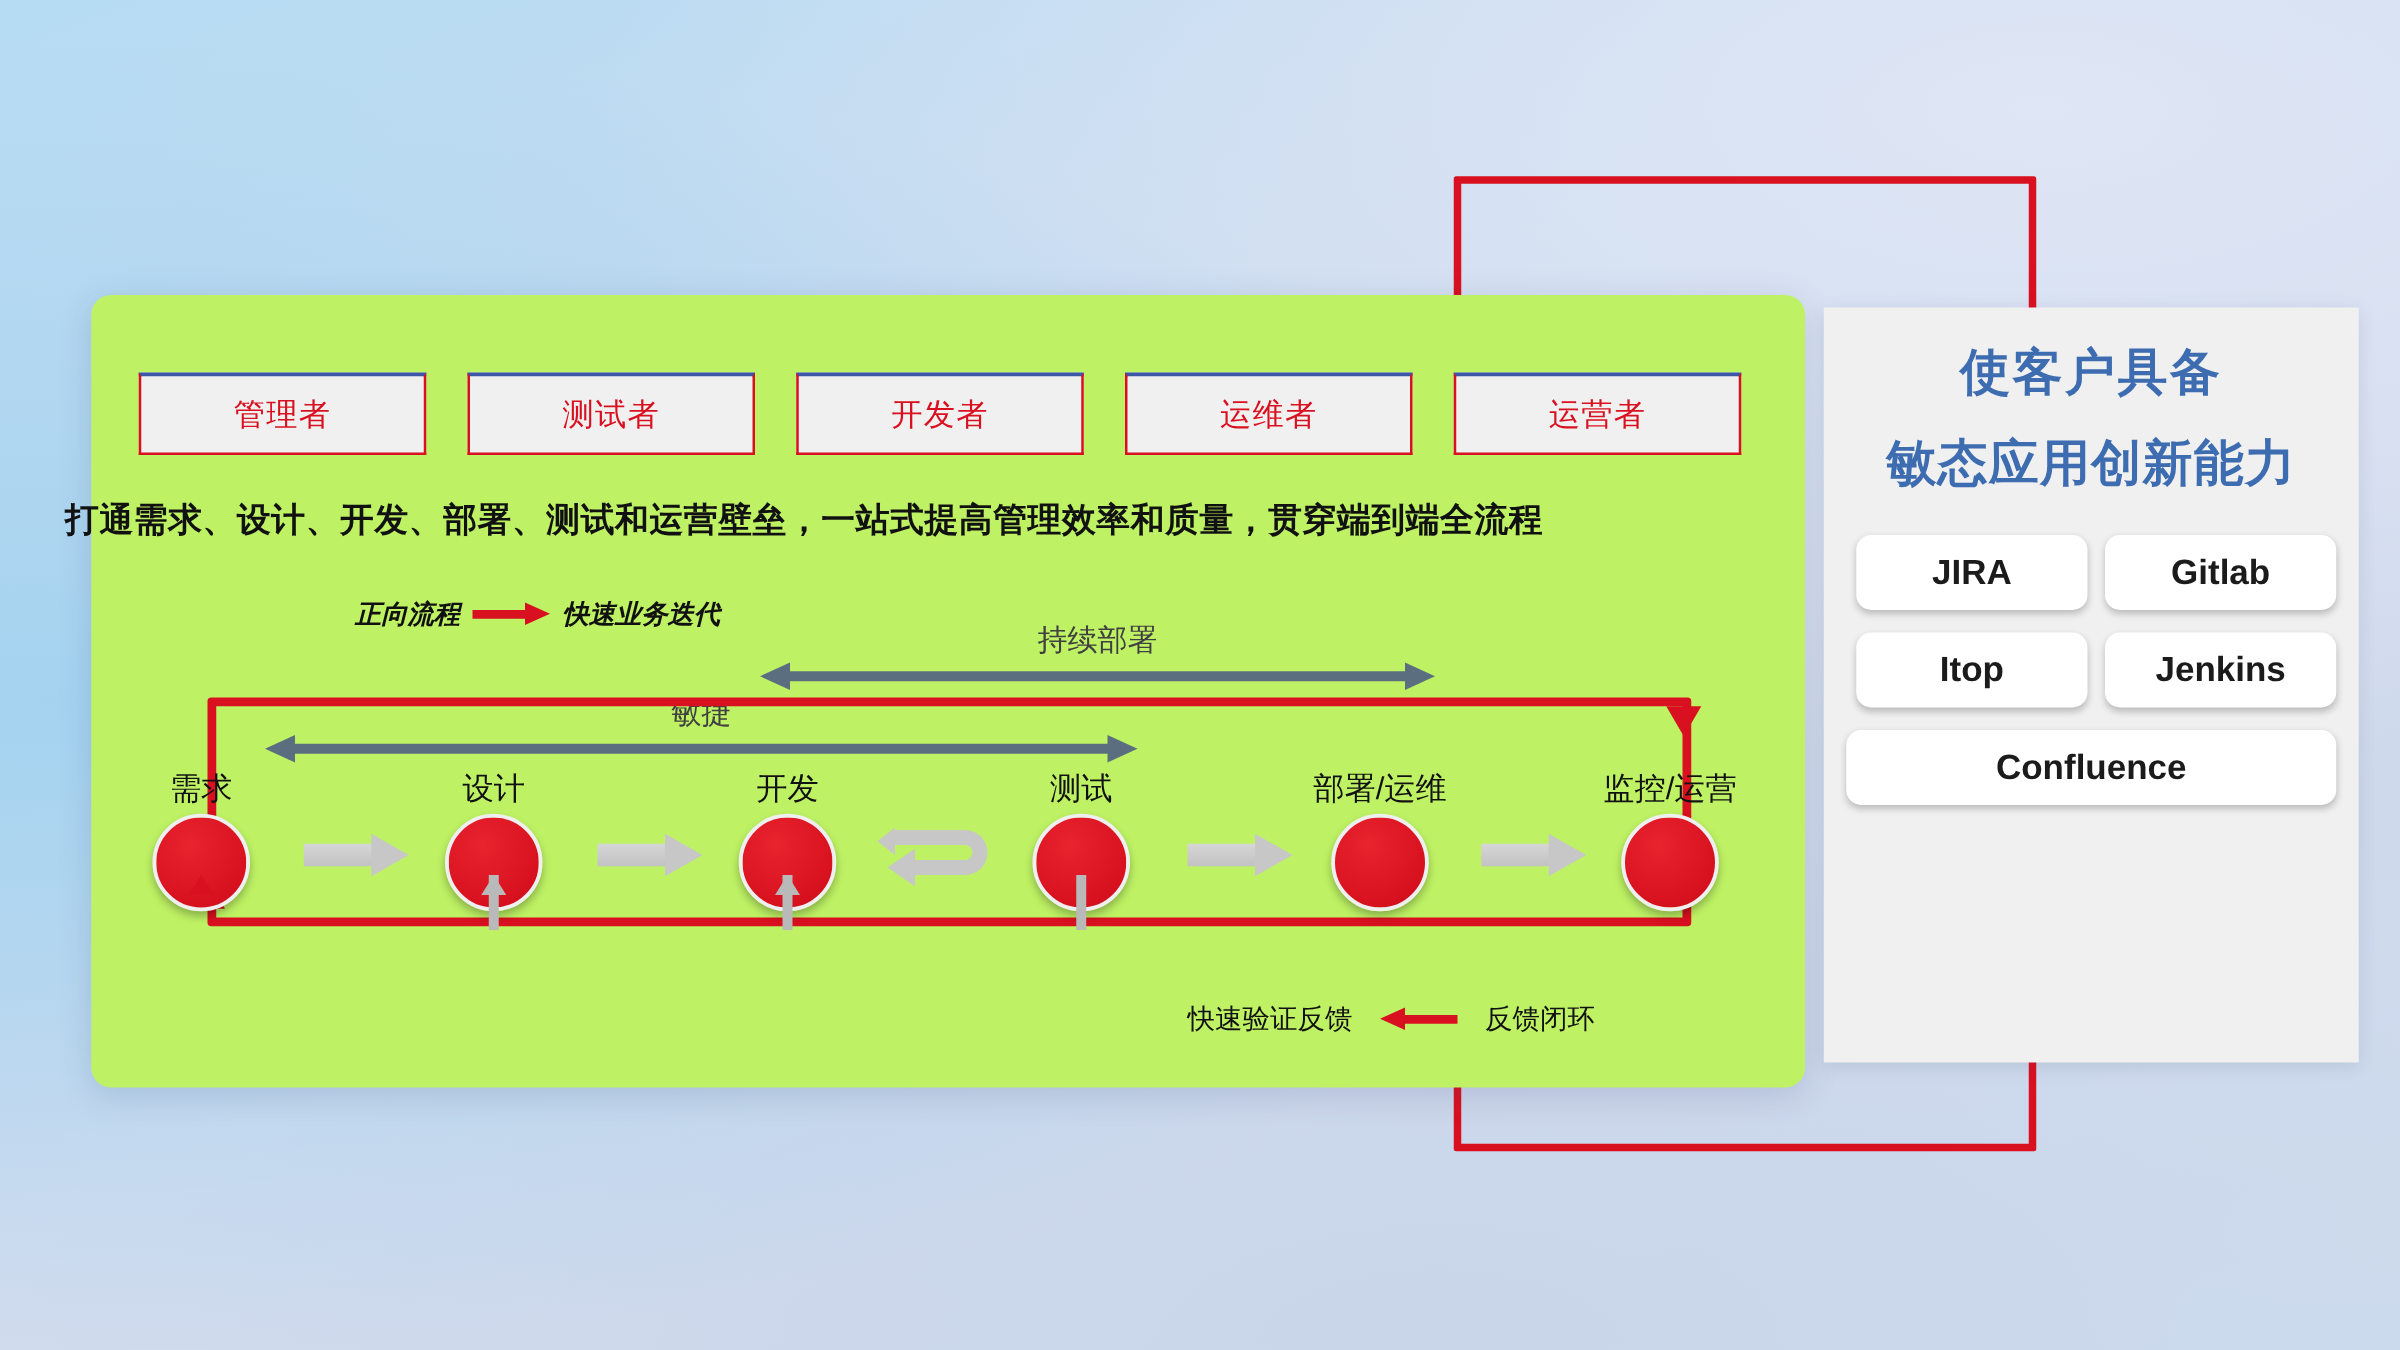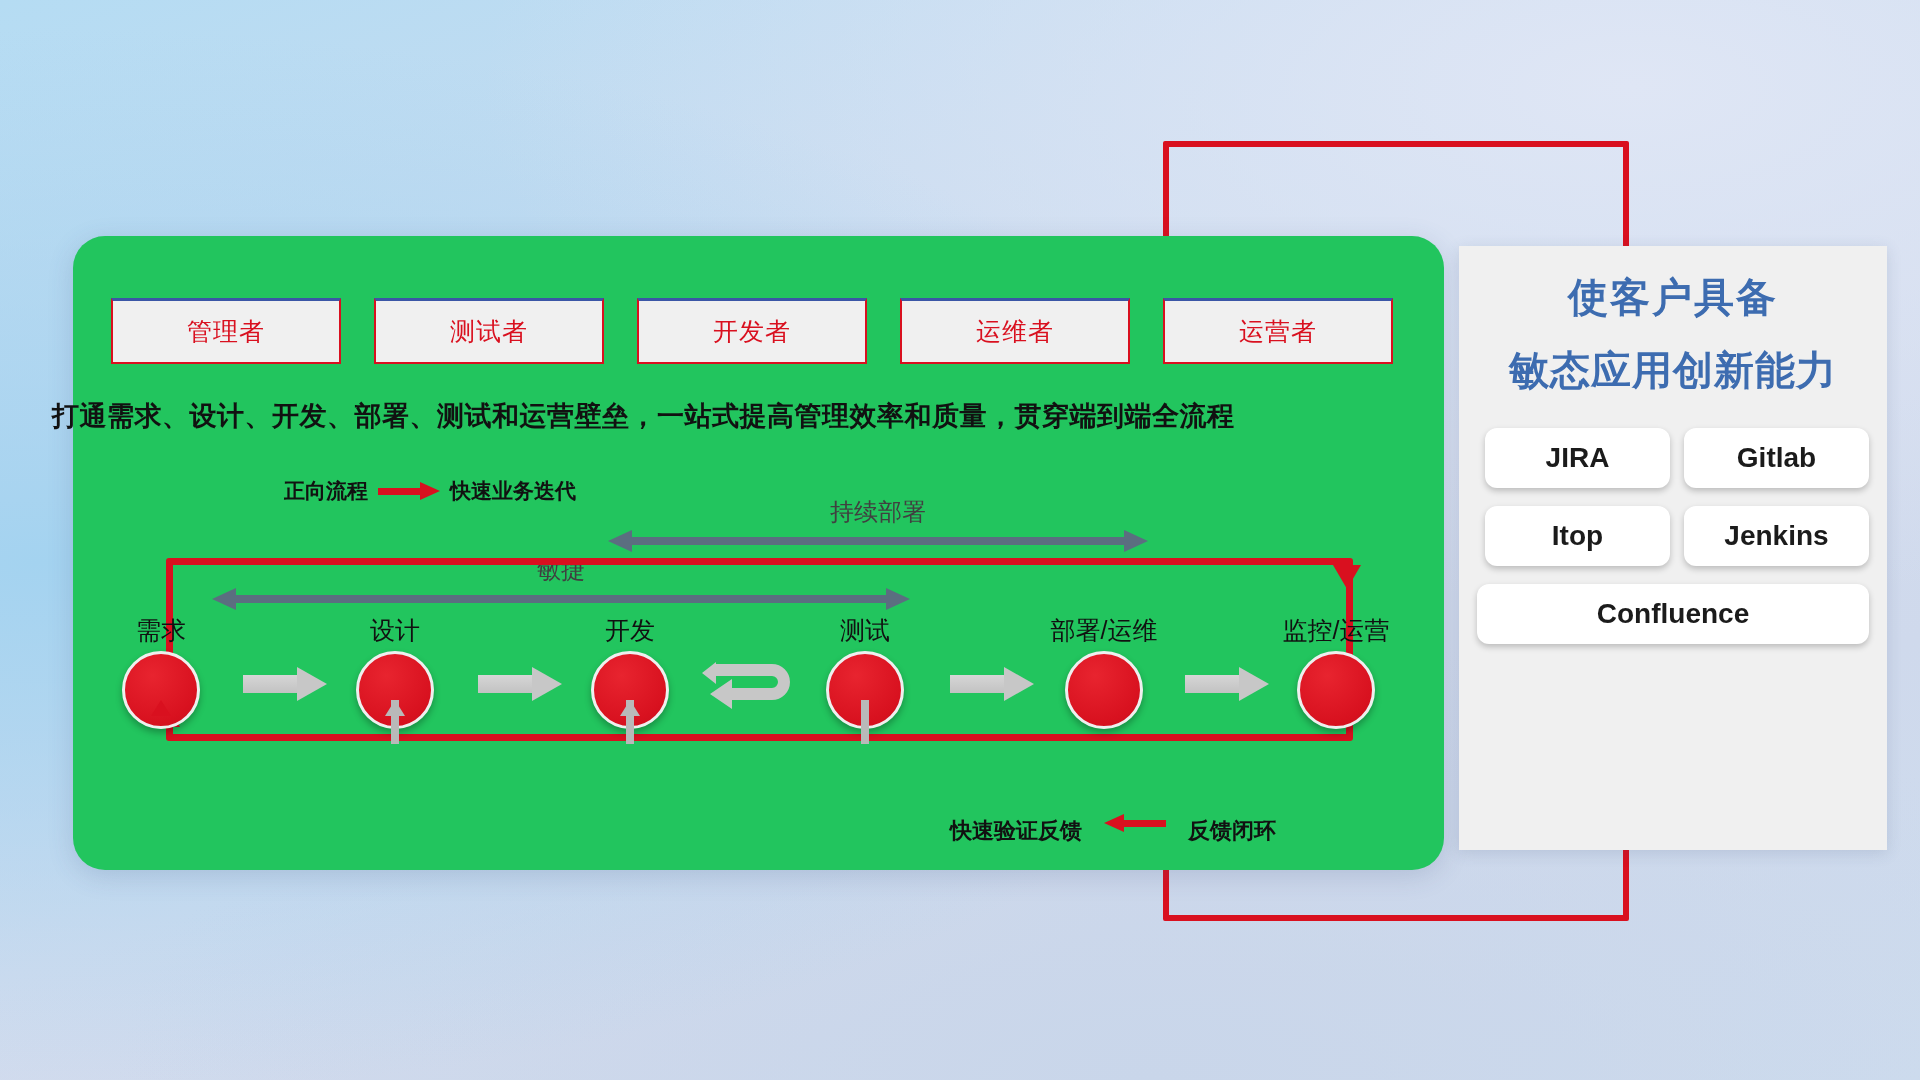--- a/index.html
+++ b/index.html
@@ -18,21 +18,21 @@
       linear-gradient(160deg,#b5dcf3 0%, #c6dbf0 28%, #d3dcee 55%, #cfd9ec 75%, #cddcee 100%);
   }
   
   #red-frame{
     position:absolute;left:1163px;top:141px;width:466px;height:780px;
     border:6px solid #d9101f;border-radius:2px;box-sizing:border-box;
   }
   
   #card{
     position:absolute;left:73px;top:236px;width:1371px;height:634px;
-    background:#22c55e;border-radius:32px;
+    background:#bef264;border-radius:16px;
     box-shadow:0 6px 26px rgba(60,80,120,.18);
   }
   
   #roles{position:absolute;left:38px;top:62px;display:flex;gap:33px;}
   .role{
     width:230px;height:66px;
     background:#f0f0f0;
     border:2px solid #d9101f;
     border-top:3px solid #3b56a6;
     display:flex;align-items:center;justify-content:center;
@@ -40,21 +40,21 @@
     box-sizing:border-box;
   }
   
   #headline{
     position:absolute;left:52px;top:398px;width:1290px;
     text-align:left;font-size:27px;font-weight:bold;color:#111;
     letter-spacing:.5px;white-space:nowrap;
   }
   
   #legend-forward{position:absolute;left:284px;top:477px;display:flex;align-items:center;gap:10px;}
-  #legend-forward .lbl{font-size:21px;font-weight:bold;color:#111;}
+  #legend-forward .lbl{font-size:21px;font-weight:bold;color:#111;font-style:italic;}
   .arrow-red-right{position:relative;width:62px;height:12px;}
   .arrow-red-right::before{content:"";position:absolute;left:0;top:3px;width:44px;height:7px;background:#d9101f;}
   .arrow-red-right::after{content:"";position:absolute;right:0;top:-3px;border-top:9px solid transparent;border-bottom:9px solid transparent;border-left:20px solid #d9101f;}
   .arrow-red-left{position:relative;width:62px;height:12px;}
   .arrow-red-left::before{content:"";position:absolute;right:0;top:3px;width:44px;height:7px;background:#d9101f;}
   .arrow-red-left::after{content:"";position:absolute;left:0;top:-3px;border-top:9px solid transparent;border-bottom:9px solid transparent;border-right:20px solid #d9101f;}
   
   .span-wrap{position:absolute;}
   .span-label{position:absolute;width:100%;text-align:center;top:-34px;font-size:24px;color:#404040;}
   .span-bar{position:relative;height:22px;}
@@ -87,21 +87,21 @@
   .gray-arrow{position:absolute;top:668px;width:84px;height:32px;}
   .gray-arrow::before{content:"";position:absolute;left:0;top:7px;width:56px;height:18px;
     background:linear-gradient(180deg,#d6d6d6 0%,#c2c2c2 100%);}
   .gray-arrow::after{content:"";position:absolute;right:0;top:-1px;
     border-top:17px solid transparent;border-bottom:17px solid transparent;
     border-left:30px solid #c7c7c7;}
   
   #uturn{position:absolute;left:702px;top:650px;width:110px;height:70px;}
   
   #legend-feedback{position:absolute;left:950px;top:800px;display:flex;align-items:center;gap:22px;}
-  #legend-feedback .lbl{font-size:22px;font-weight:bold;color:#111;white-space:nowrap;margin-top:16px;}
+  #legend-feedback .lbl{font-size:22px;font-weight:normal;color:#111;white-space:nowrap;}
   
   #panel{
     position:absolute;left:1459px;top:246px;width:428px;height:604px;
     background:#f0f0f0;box-shadow:0 3px 14px rgba(60,80,120,.16);
   }
   #panel-title{padding-top:24px;text-align:center;color:#3d6cb0;}
   #panel-title .l1{font-size:40px;font-weight:bold;letter-spacing:2px;}
   #panel-title .l2{font-size:40px;font-weight:bold;letter-spacing:1px;margin-top:18px;}
   #chips{margin-top:30px;padding:0 18px;display:flex;flex-wrap:wrap;gap:18px 14px;justify-content:flex-end;}
   .chip{

